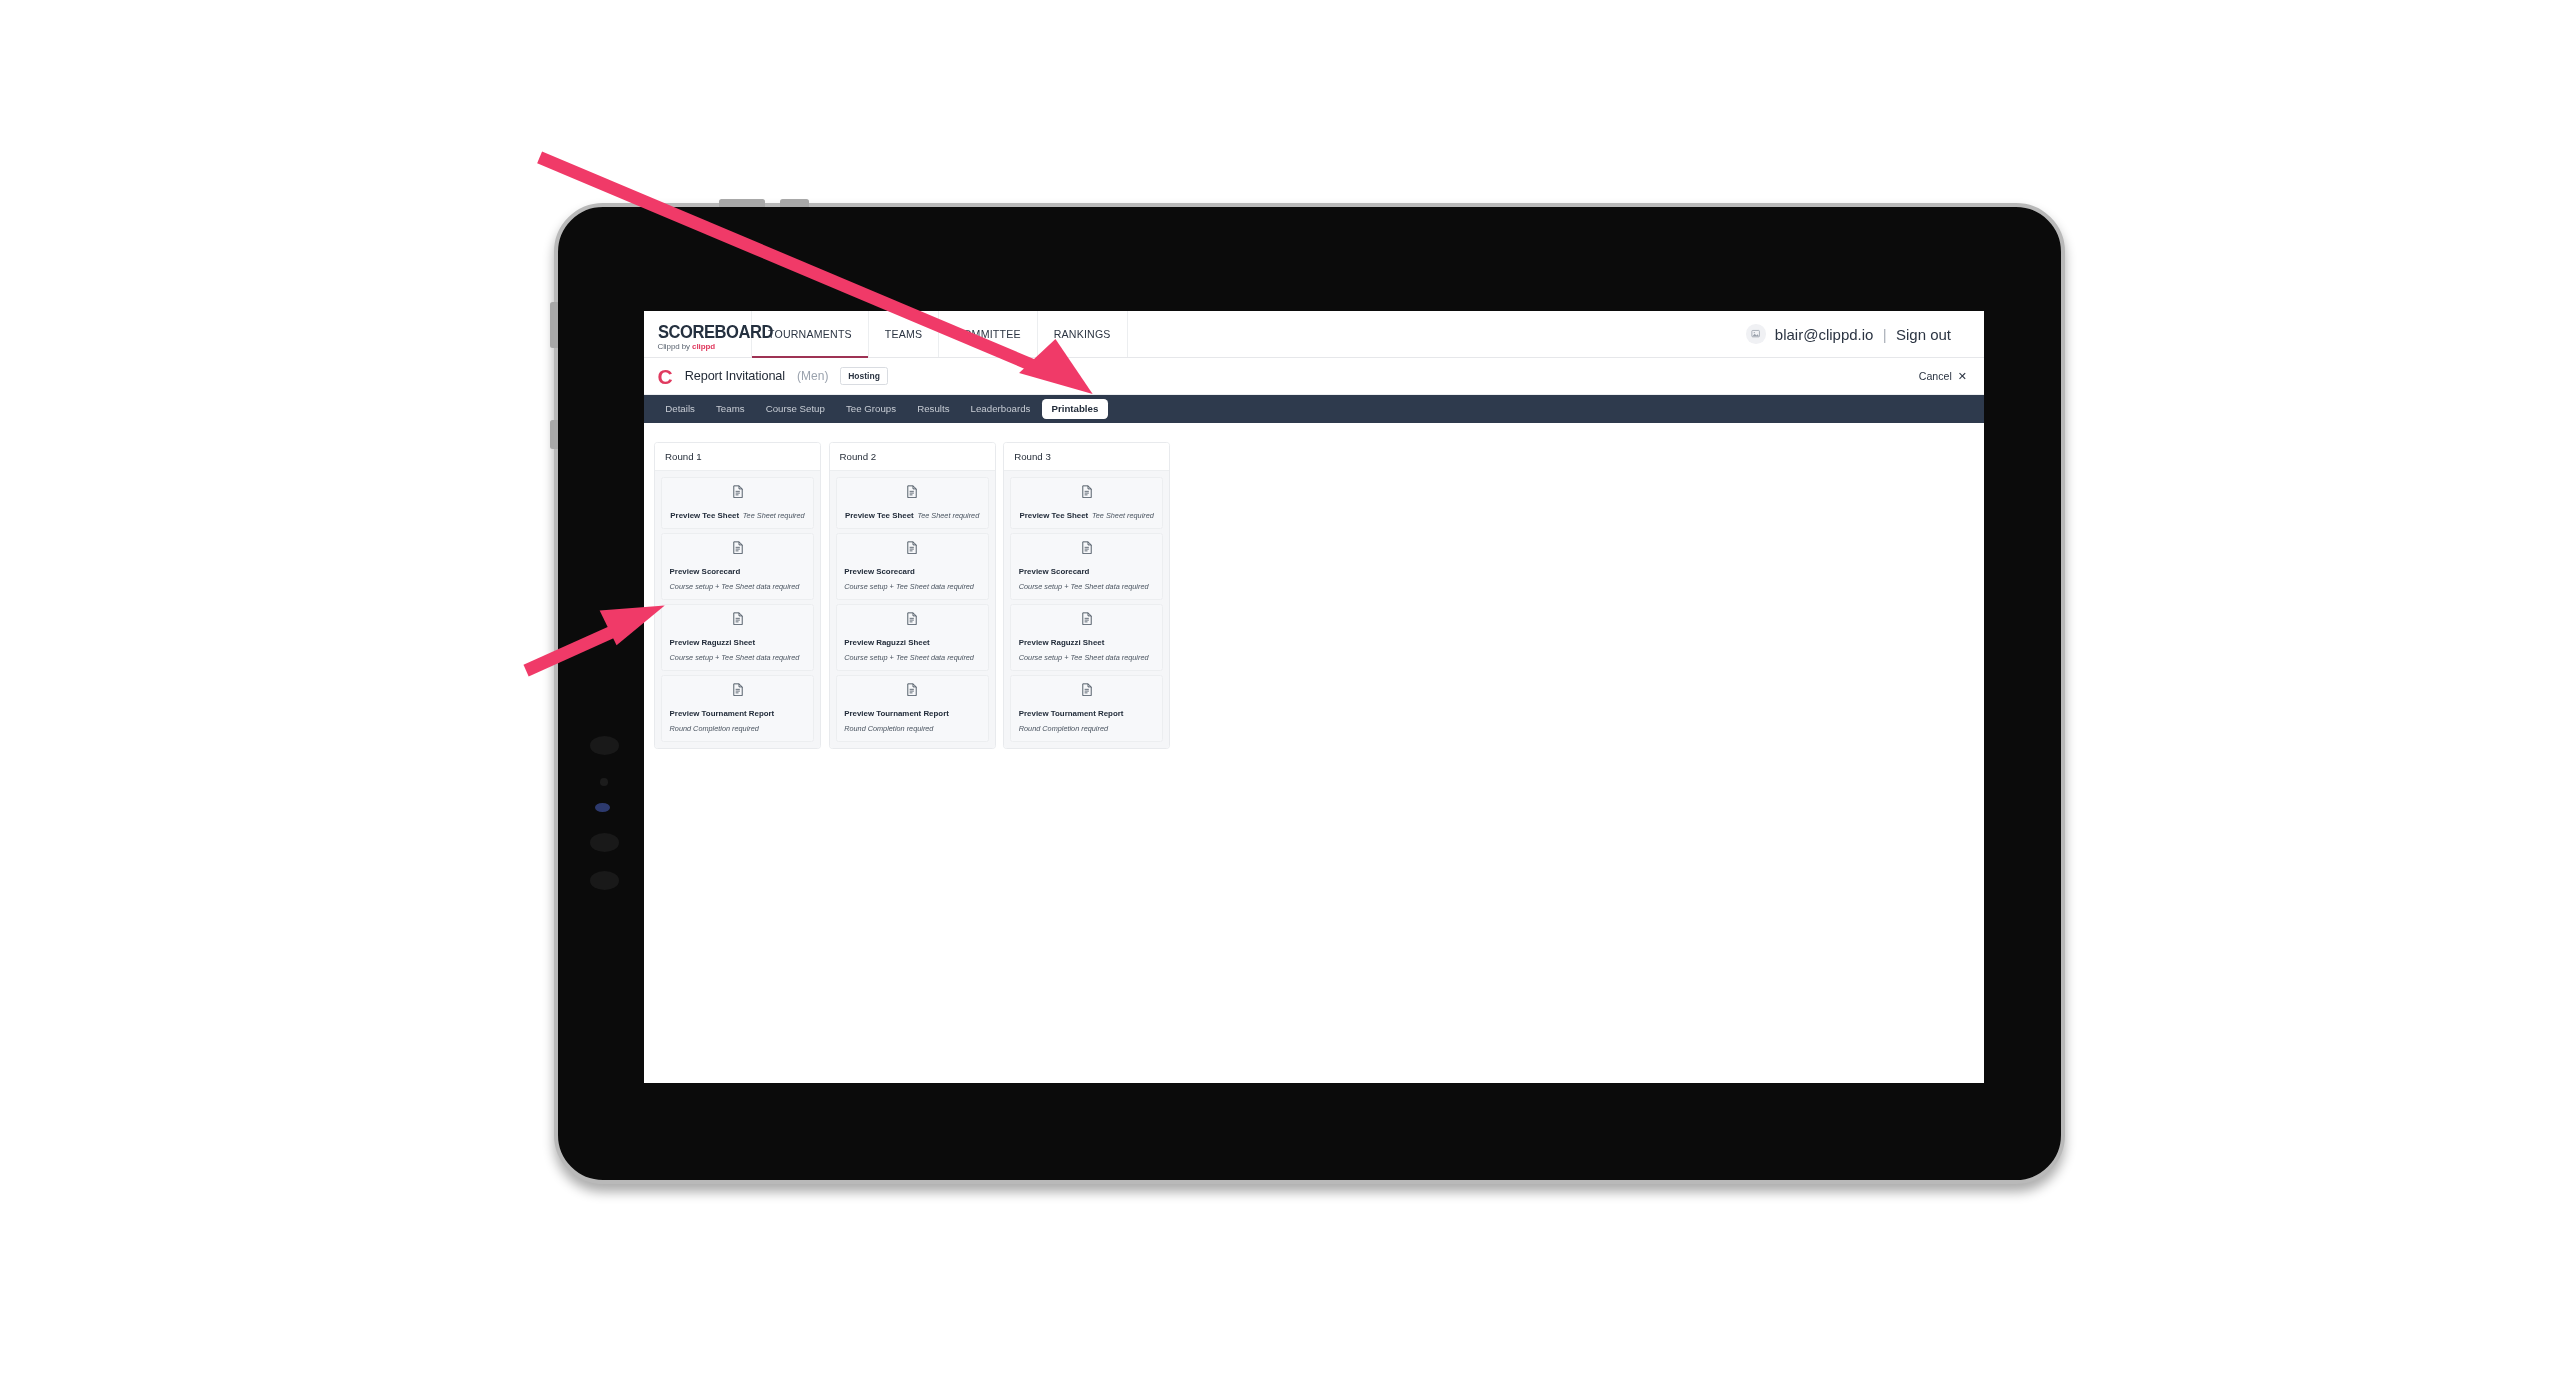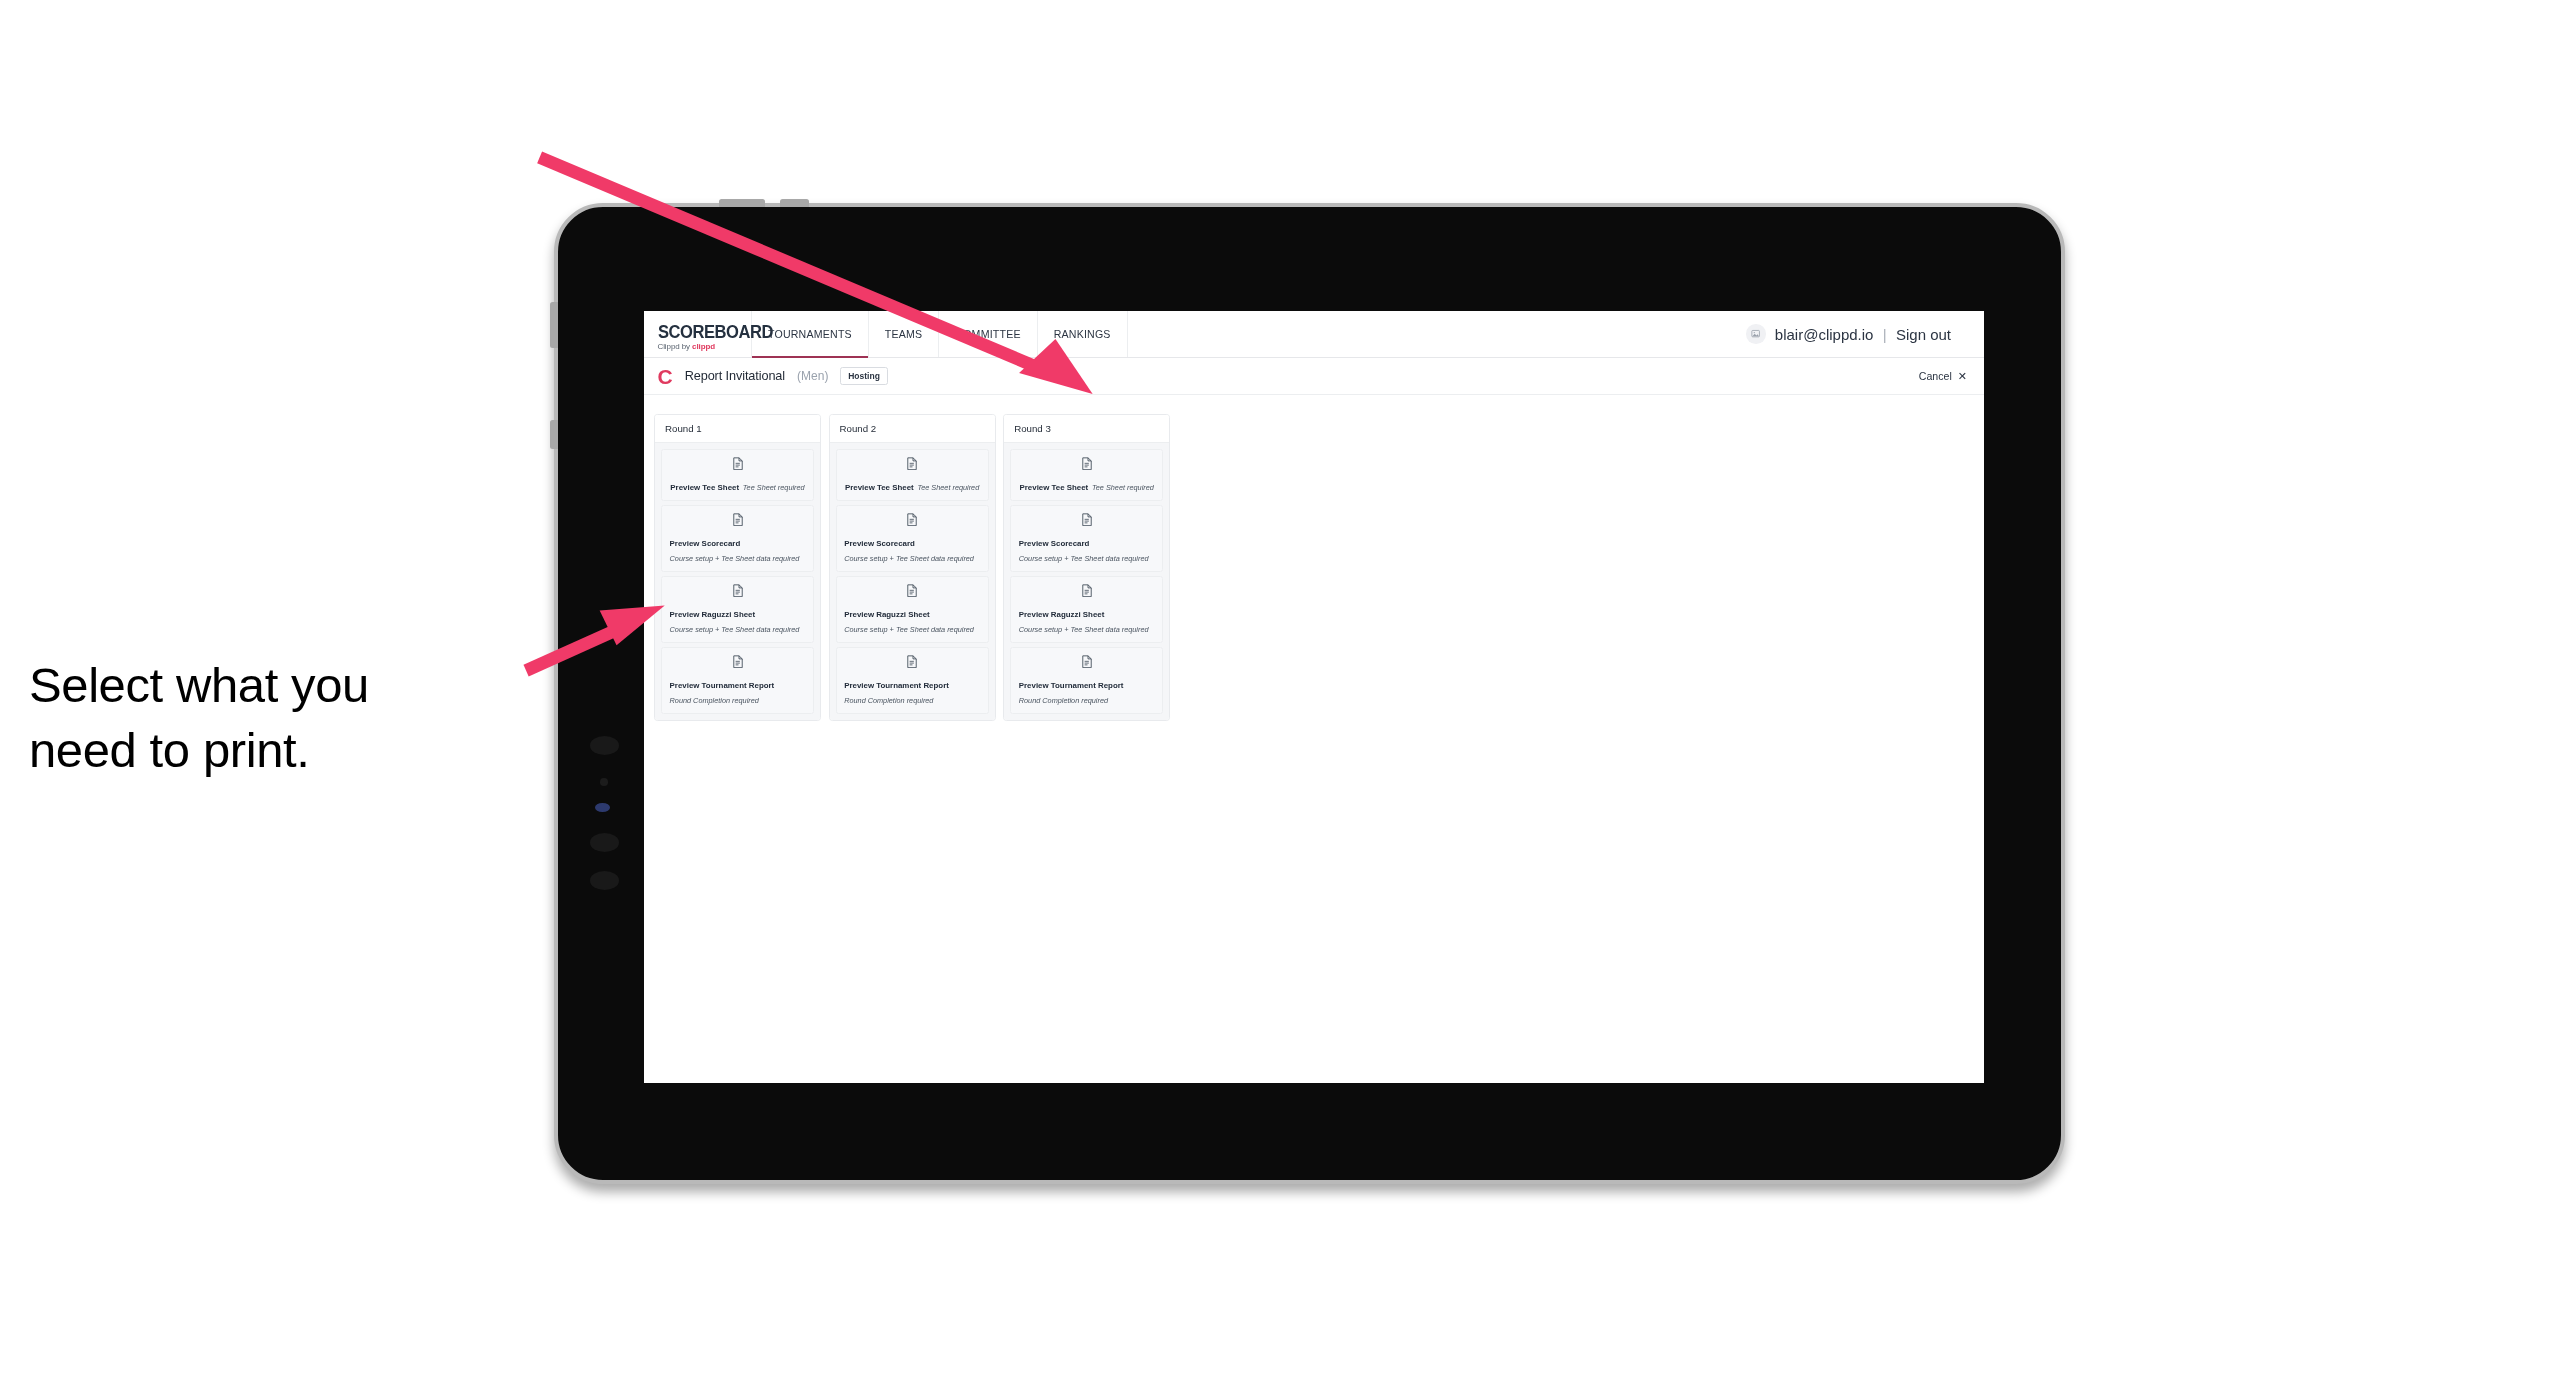--- a/index.html
+++ b/index.html
@@ -307,22 +307,20 @@
     line-height: 1.35;
     white-space: nowrap;
   }
 </style>
 </head>
 <body>
 
 <div id="stage">
 
 
-  <div class="annotation" id="ann-select">Select what you
- need to print.</div>
 
 
   <div id="tablet">
     <div class="topbtn" id="topbtn-a"></div>
     <div class="topbtn" id="topbtn-b"></div>
     <div class="sidebtn" id="sidebtn-a"></div>
     <div class="sidebtn" id="sidebtn-b"></div>
 
     <div class="bezel-dot" id="dot-1"></div>
     <div class="bezel-dot" id="dot-2"></div>
@@ -372,20 +370,29 @@
         <div id="tourney-name">Report Invitational</div>
         <div id="tourney-gender">(Men)</div>
         <div id="hosting-chip">Hosting</div>
         <div id="tourney-spacer"></div>
         <div id="cancel-btn">
           <span>Cancel</span>
           <span id="cancel-x">✕</span>
         </div>
       </div>
 
+      <div id="subnav">
+        <div class="subnav-item">Details</div>
+        <div class="subnav-item">Teams</div>
+        <div class="subnav-item">Course Setup</div>
+        <div class="subnav-item">Tee Groups</div>
+        <div class="subnav-item">Results</div>
+        <div class="subnav-item">Leaderboards</div>
+        <div class="subnav-item active">Printables</div>
+      </div>
 
       <div id="content">
 
         <div class="round-col">
           <div class="round-head">Round 1</div>
           <div class="round-body">
             <div class="print-item">
               <span class="doc-icon">
                   <svg viewBox="0 0 14 16">
                     <path d="M2 1h6.2L12 4.6V15H2z" fill="none" stroke="#4a5460" stroke-width="1.1"></path>

